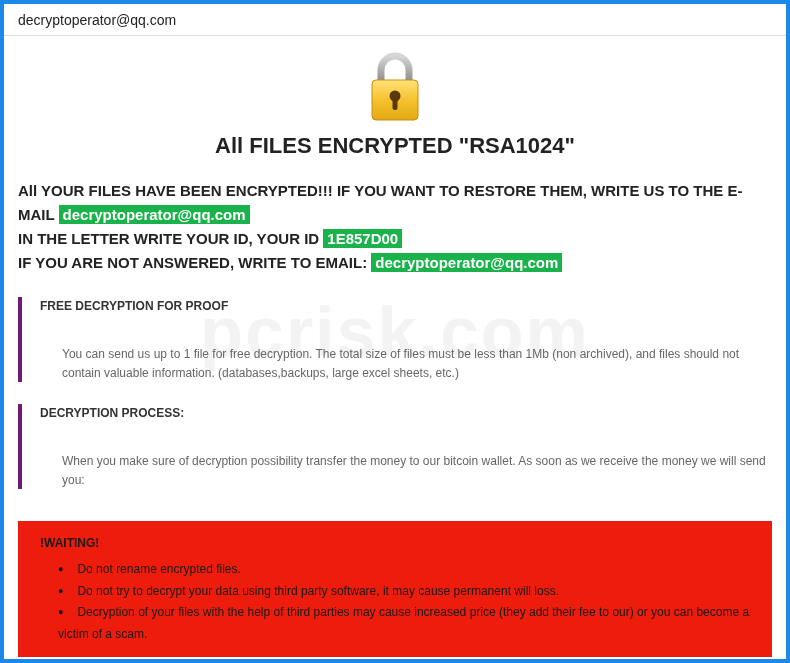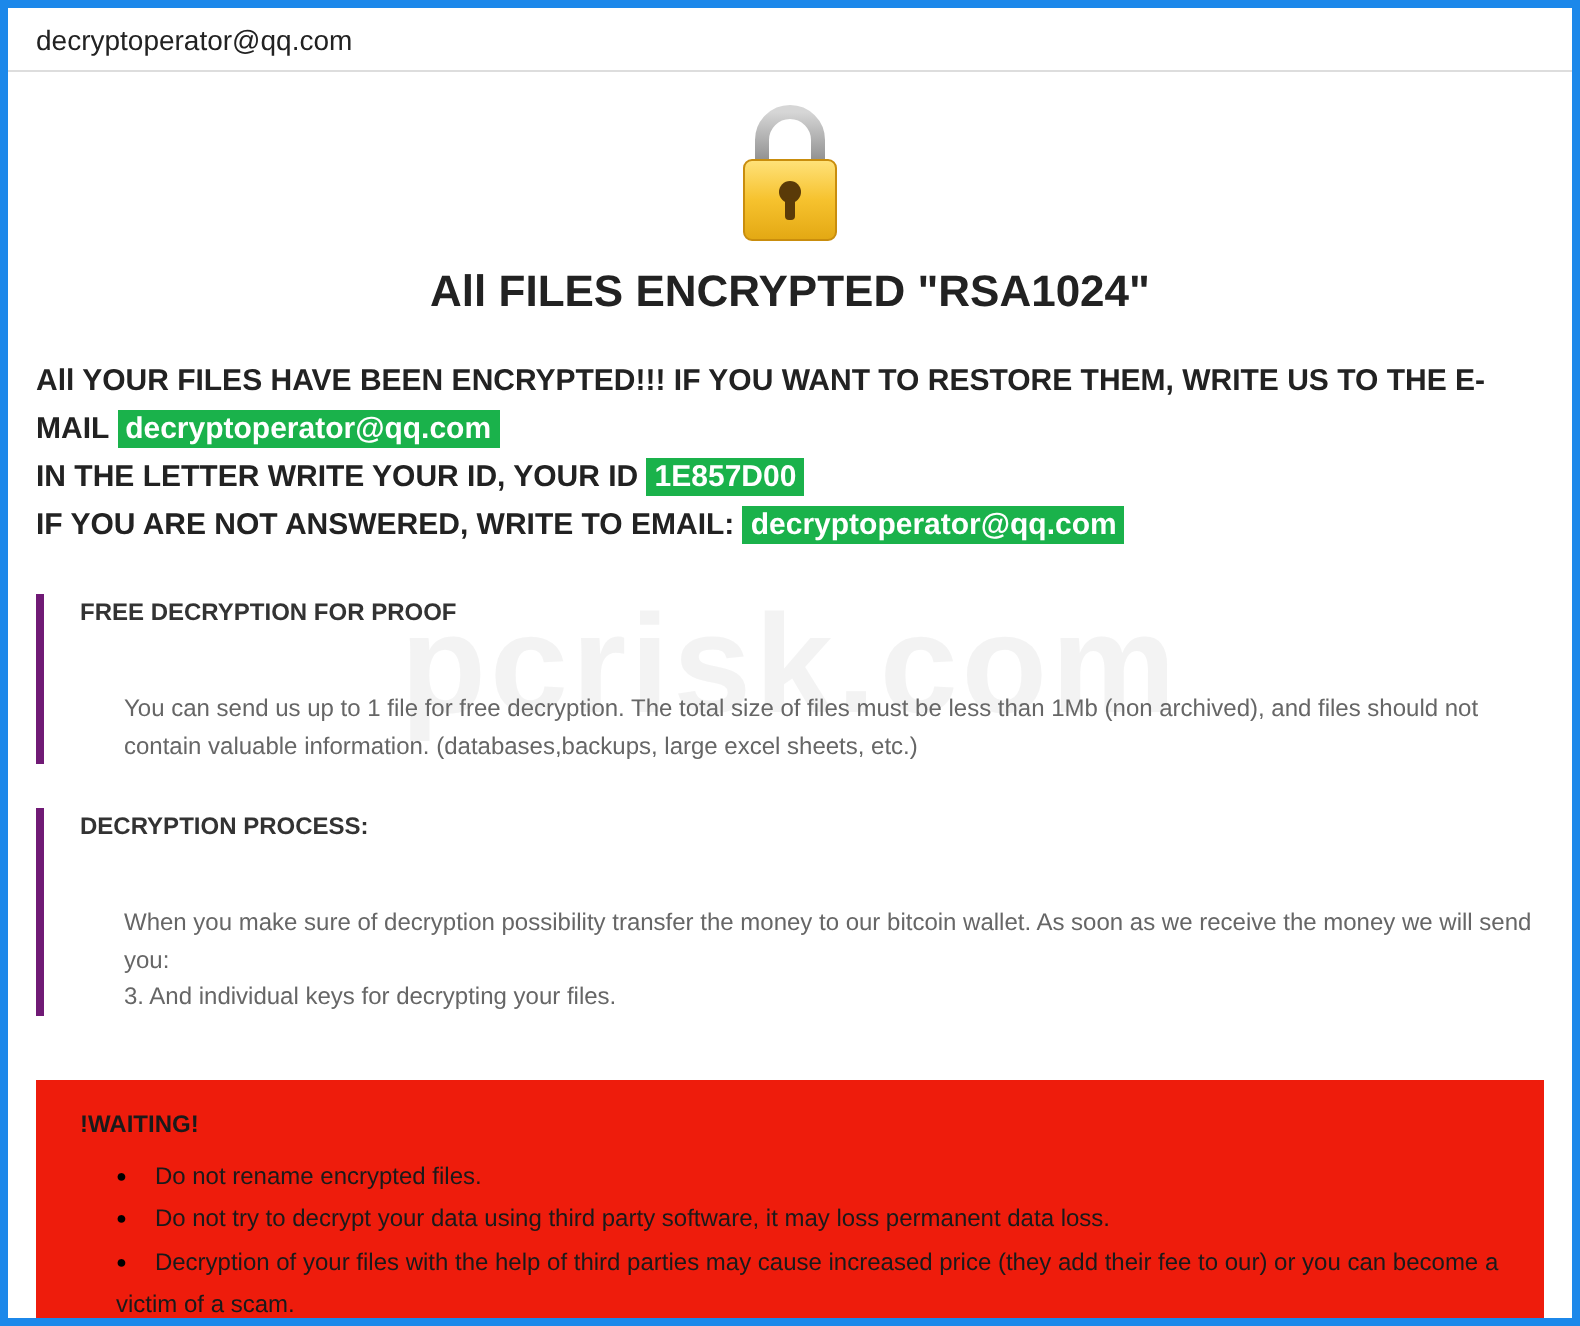--- a/index.html
+++ b/index.html
@@ -156,26 +156,25 @@
 
   <div class="section">
     <div class="sec-title">FREE DECRYPTION FOR PROOF</div>
     <div class="sec-body">You can send us up to 1 file for free decryption. The total size of files must be less than 1Mb (non archived), and files should not contain valuable information. (databases,backups, large excel sheets, etc.)</div>
   </div>
 
   <div class="section">
     <div class="sec-title">DECRYPTION PROCESS:</div>
     <div class="sec-body">
       <div>When you make sure of decryption possibility transfer the money to our bitcoin wallet. As soon as we receive the money we will send you:</div>
-      <div>3. And individual keys for decrypting your files.</div>
     </div>
   </div>
 
   <div class="warning-box">
     <div class="warn-title">!WAITING!</div>
     <ul>
       <li>Do not rename encrypted files.</li>
-      <li>Do not try to decrypt your data using third party software, it may loss permanent data loss.</li>
+      <li>Do not try to decrypt your data using third party software, it may cause permanent will loss.</li>
       <li>Decryption of your files with the help of third parties may cause increased price (they add their fee to our) or you can become a victim of a scam.</li>
     </ul>
   </div>
 
 </div>
 
 </body></html>

